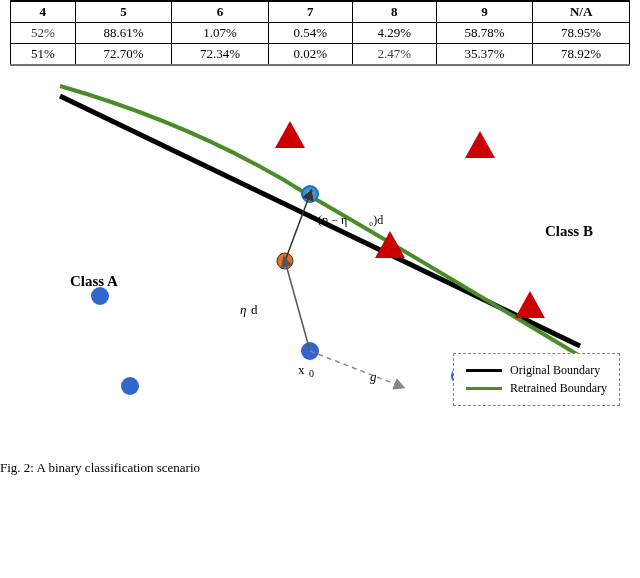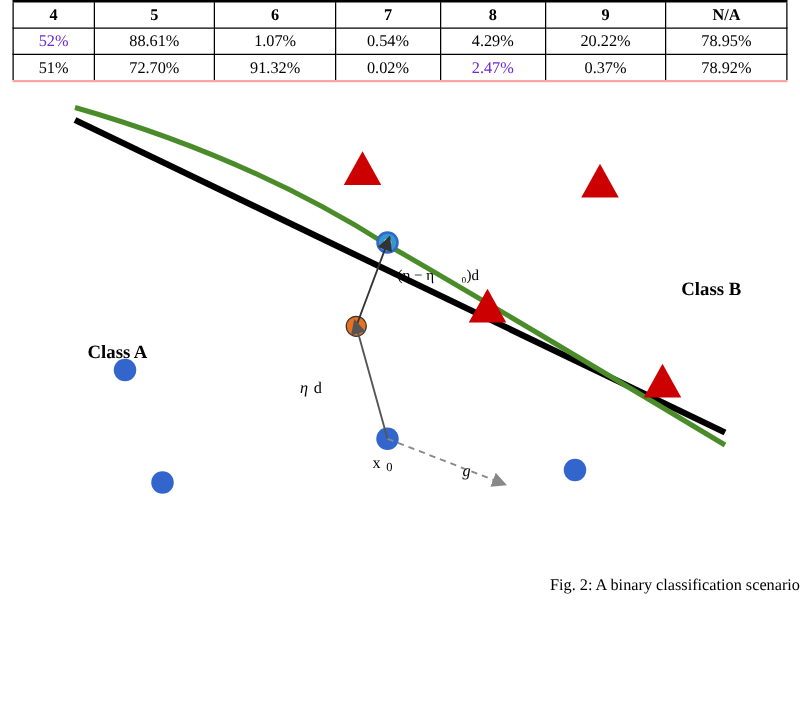--- a/index.html
+++ b/index.html
@@ -27,29 +27,29 @@
       text-align: center;
       padding: 2px 4px;
       border: 1px solid #000;
     }
 
     td.bold, th.bold {
       font-weight: bold;
     }
 
     .red-text {
-      color: #6d28d9;
+      color: #404040;
     }
 
     .top-border-thick {
       border-top: 2px solid #000;
     }
 
     .bottom-border-thick {
-      border-bottom: 2px solid #fca5a5;
+      border-bottom: 2px solid #737373;
     }
 
     
     .diagram-section {
       position: relative;
       width: 640px;
       height: 390px;
       background: #fff;
       overflow: hidden;
     }
@@ -82,21 +82,21 @@
       width: 36px;
       height: 3px;
       margin-right: 8px;
     }
 
     .legend-line.black { background: #000; }
     .legend-line.green { background: #4a8c2a; }
 
     
     .caption {
-      text-align: right;
+      text-align: left;
       font-size: 13px;
       padding: 4px 0 6px 0;
     }
   </style>
 </head>
 <body>
 
 <div class="table-section">
   <table>
     <tbody>
@@ -108,30 +108,30 @@
         <td class="bold">8</td>
         <td class="bold">9</td>
         <td class="bold">N/A</td>
       </tr>
       <tr>
         <td class="red-text">52%</td>
         <td>88.61%</td>
         <td>1.07%</td>
         <td>0.54%</td>
         <td>4.29%</td>
-        <td>20.22%</td>
+        <td>58.78%</td>
         <td>78.95%</td>
       </tr>
       <tr class="bottom-border-thick">
         <td>51%</td>
         <td>72.70%</td>
-        <td>91.32%</td>
+        <td>72.34%</td>
         <td>0.02%</td>
         <td class="red-text">2.47%</td>
-        <td>0.37%</td>
+        <td>35.37%</td>
         <td>78.92%</td>
       </tr>
     </tbody>
   </table>
 </div>
 
 <div class="diagram-section">
   <svg viewBox="0 0 640 390" xmlns="http://www.w3.org/2000/svg">
 
     <line x1="60" y1="30" x2="580" y2="280" stroke="#000" stroke-width="5"></line>
@@ -188,17 +188,27 @@
     <text x="240" y="248" font-family="Times New Roman" font-size="13" font-style="italic" fill="#000">η</text>
     <text x="251" y="248" font-family="Times New Roman" font-size="13" fill="#000">d⃗</text>
 
     <text x="370" y="315" font-family="Times New Roman" font-size="13" font-style="italic" fill="#000">g⃗</text>
 
     <text x="298" y="308" font-family="Times New Roman" font-size="13" fill="#000">x⃗</text>
     <text x="309" y="311" font-family="Times New Roman" font-size="10" fill="#000">0</text>
 
   </svg>
 
+  <div class="legend">
+    <div class="legend-item">
+      <div class="legend-line black"></div>
+      <span>Original Boundary</span>
+    </div>
+    <div class="legend-item">
+      <div class="legend-line green"></div>
+      <span>Retrained Boundary</span>
+    </div>
+  </div>
 </div>
 
 <div class="caption">
   <span>Fig. 2: A binary classification scenario</span>
 </div>
 
 </body></html>

